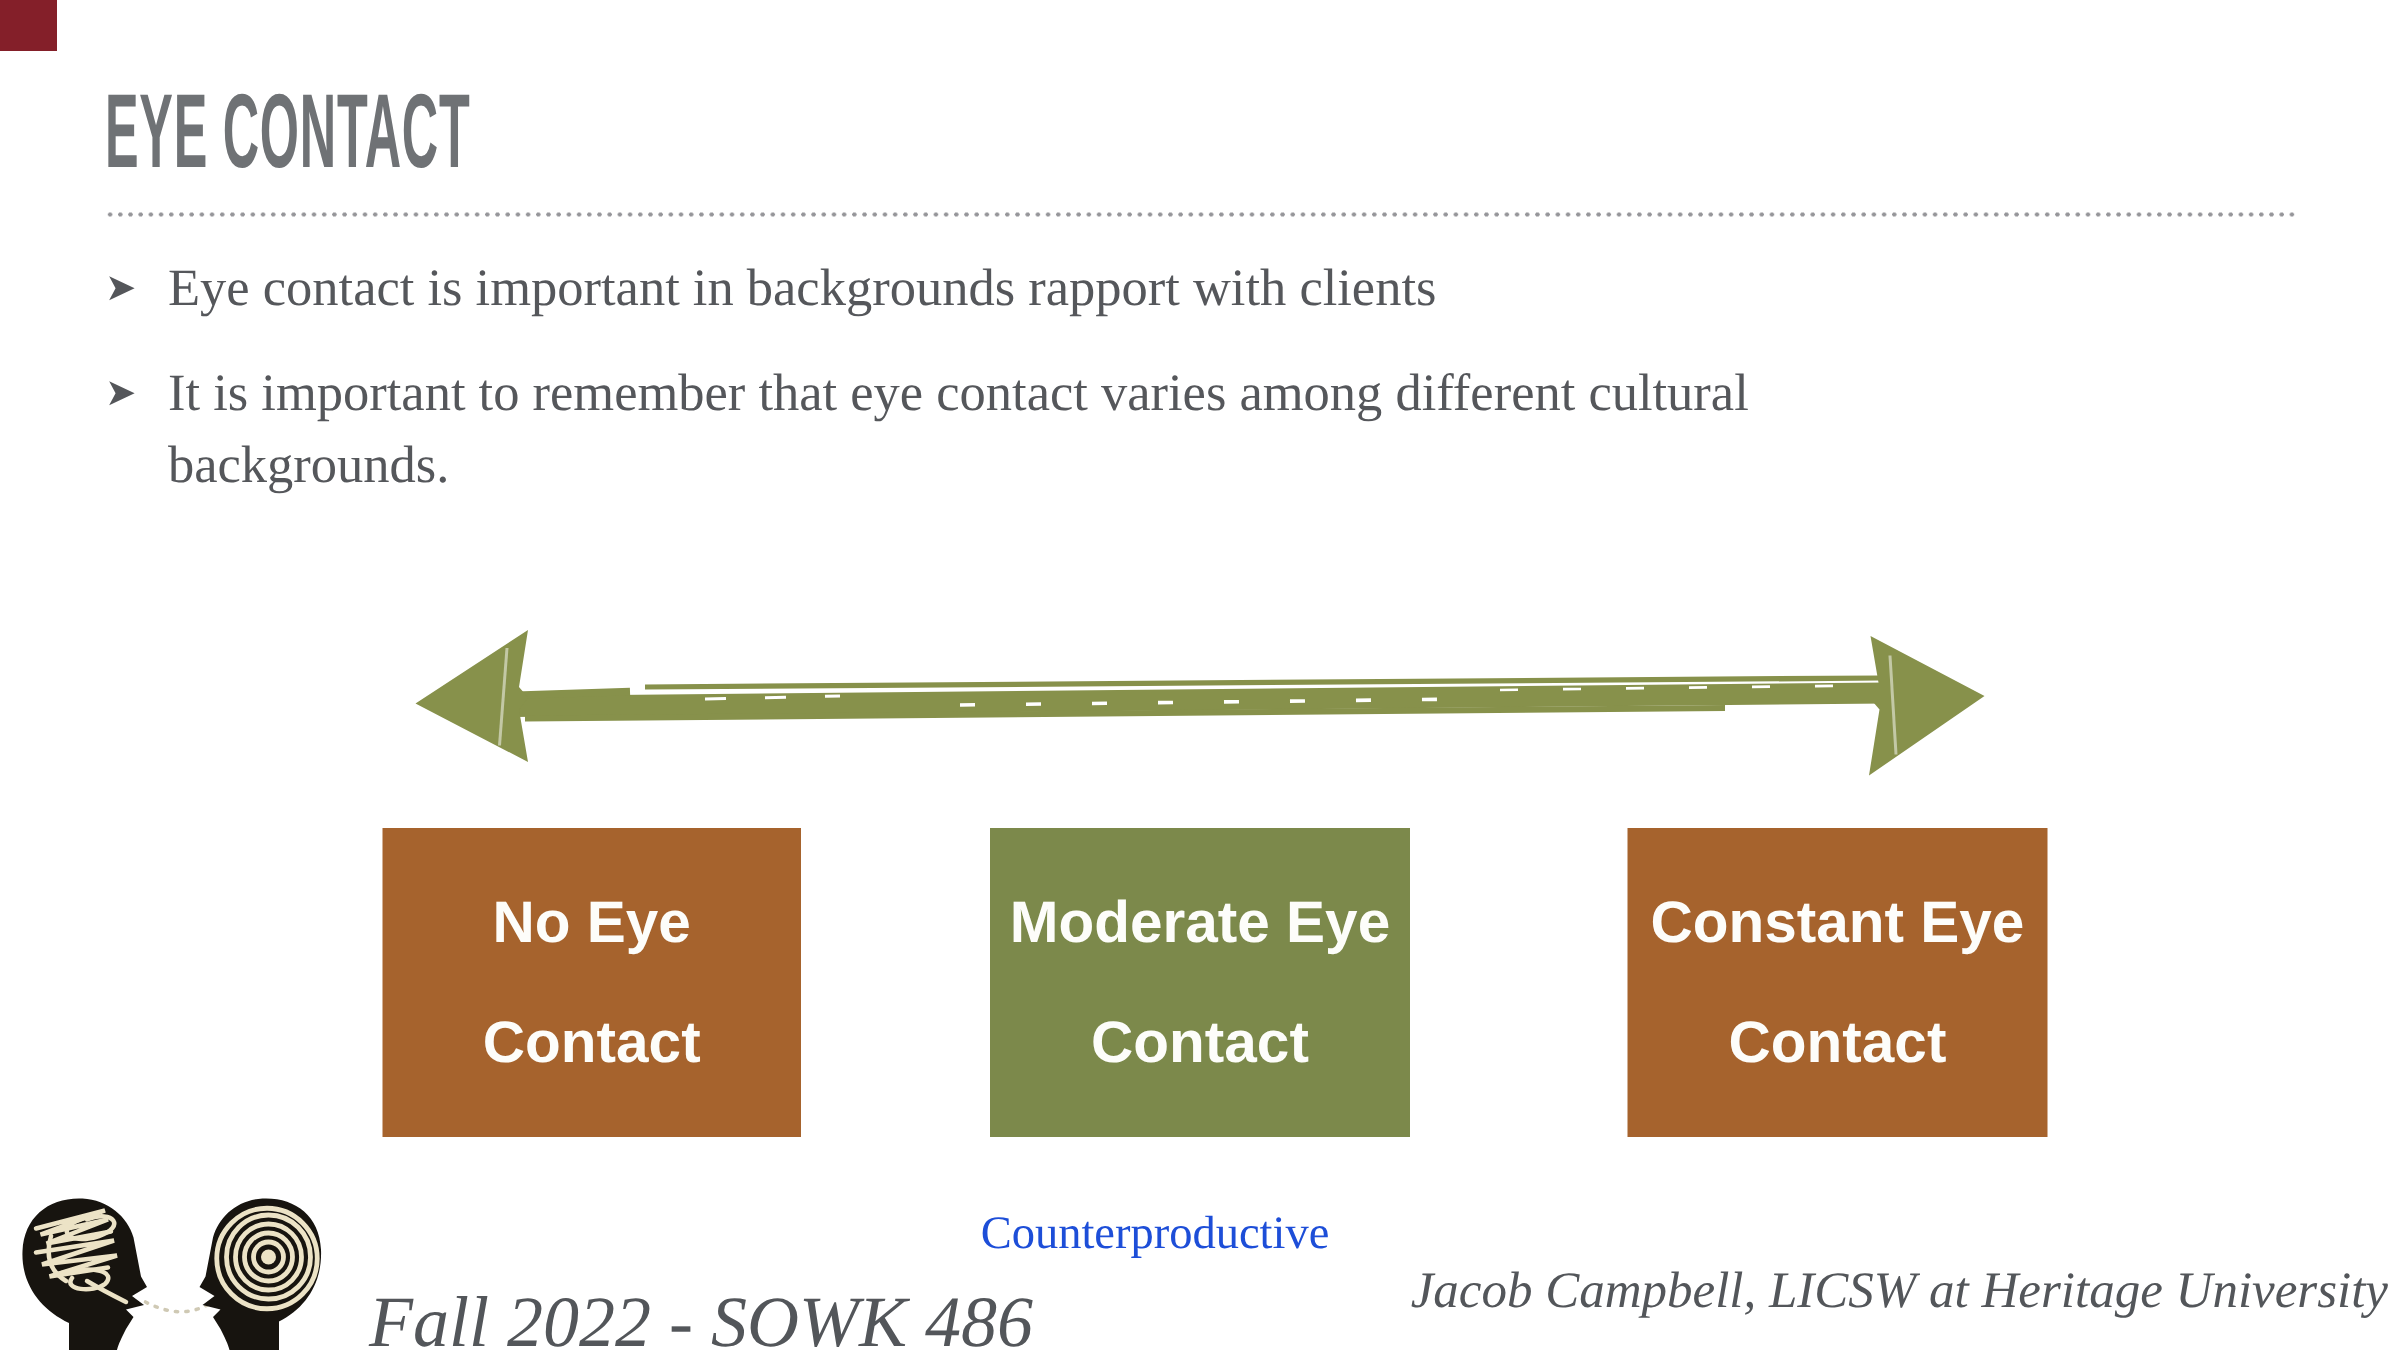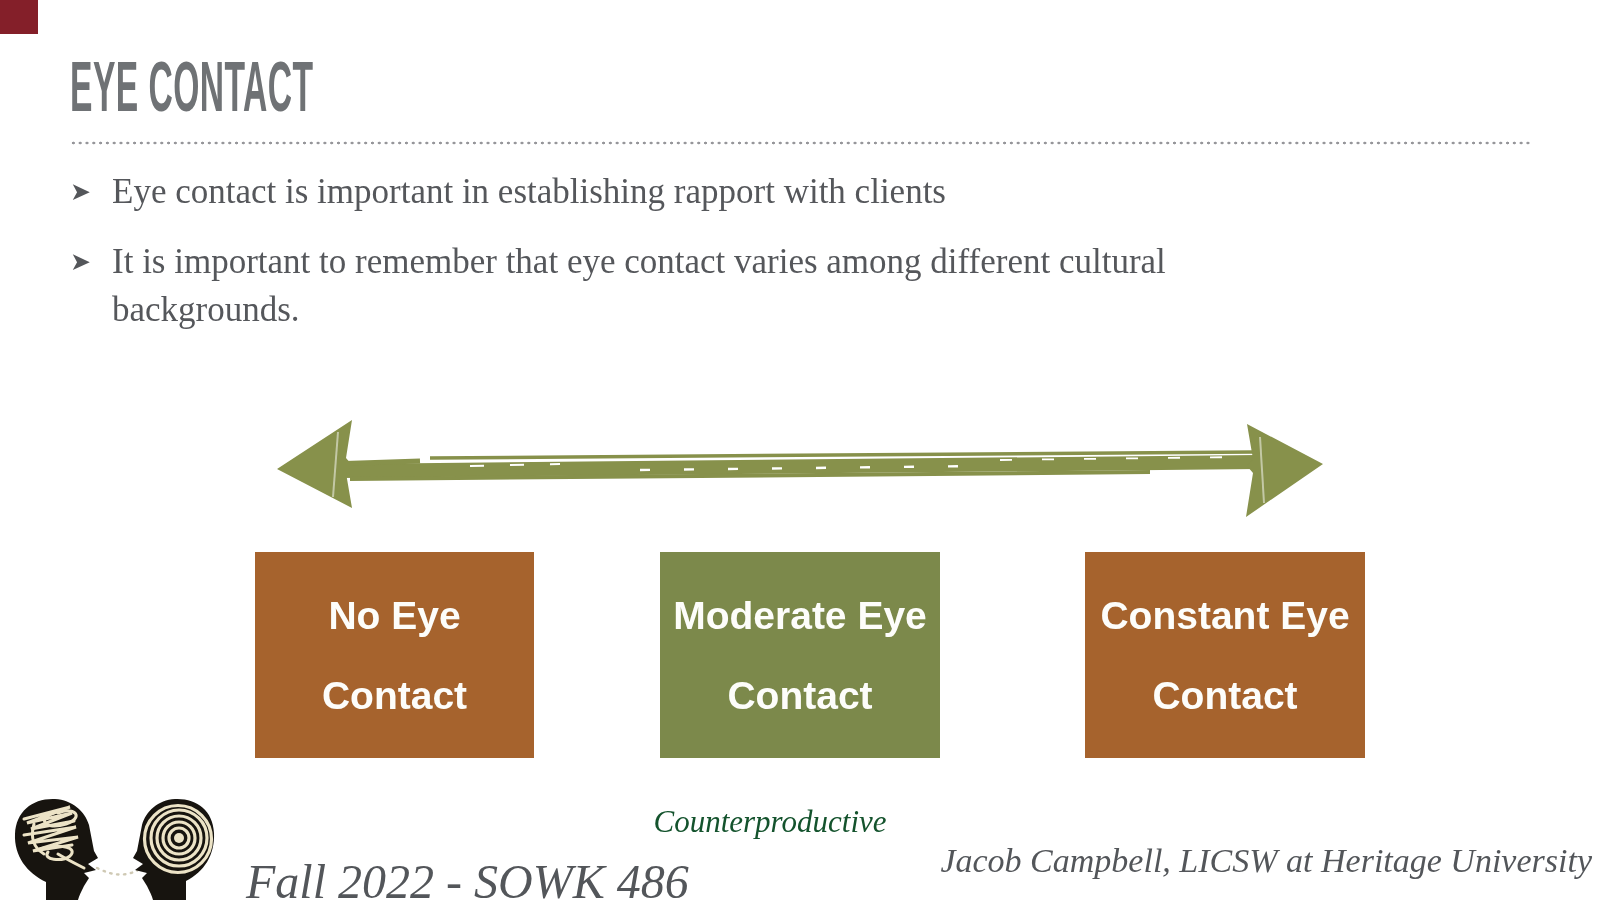--- a/index.html
+++ b/index.html
@@ -46,43 +46,43 @@
   .box-1{left:255px;width:279px;}
   .box-2{left:660px;width:280px;}
   .box-3{left:1065px;width:280px;}
   .footer-left{
     position:absolute;left:246px;top:854px;
     font-family:"Liberation Serif", serif;font-style:italic;
     font-size:48px;color:#53565a;white-space:nowrap;
   }
   .footer-center{
     position:absolute;left:620px;top:800px;width:300px;
-    font-family:"Liberation Serif", serif;font-style:italic;
-    font-size:31px;line-height:43px;color:#14532d;text-align:center;
+    font-family:"Liberation Serif", serif;
+    font-size:31px;line-height:43px;color:#1d4ed8;text-align:center;
   }
   .footer-right{
     position:absolute;right:8px;top:842px;width:700px;
     font-family:"Liberation Serif", serif;font-style:italic;
     font-size:34px;color:#53565a;text-align:right;white-space:nowrap;
   }
   .heads-icon{position:absolute;left:0px;top:775px;width:240px;height:125px;}
 </style>
 </head>
 <body>
 
 <div class="corner-accent"></div>
 
 <div class="slide-title">EYE CONTACT</div>
 
 <div class="dotted-divider"></div>
 
 <div class="bullets">
   <div class="bullet-row">
     <span class="bullet-glyph">➤</span>
-    <span class="bullet-text">Eye contact is important in establishing rapport with clients</span>
+    <span class="bullet-text">Eye contact is important in backgrounds rapport with clients</span>
   </div>
   <div class="bullet-row">
     <span class="bullet-glyph">➤</span>
     <span class="bullet-text">It is important to remember that eye contact varies among different cultural backgrounds.</span>
   </div>
 </div>
 
 <svg class="arrow-layer" viewBox="0 0 1600 900" xmlns="http://www.w3.org/2000/svg" aria-hidden="true" style="color: rgb(135, 145, 75);">
 
   <path d="M 342,471 L 1258,462" stroke="currentColor" stroke-width="14" fill="none"></path>

